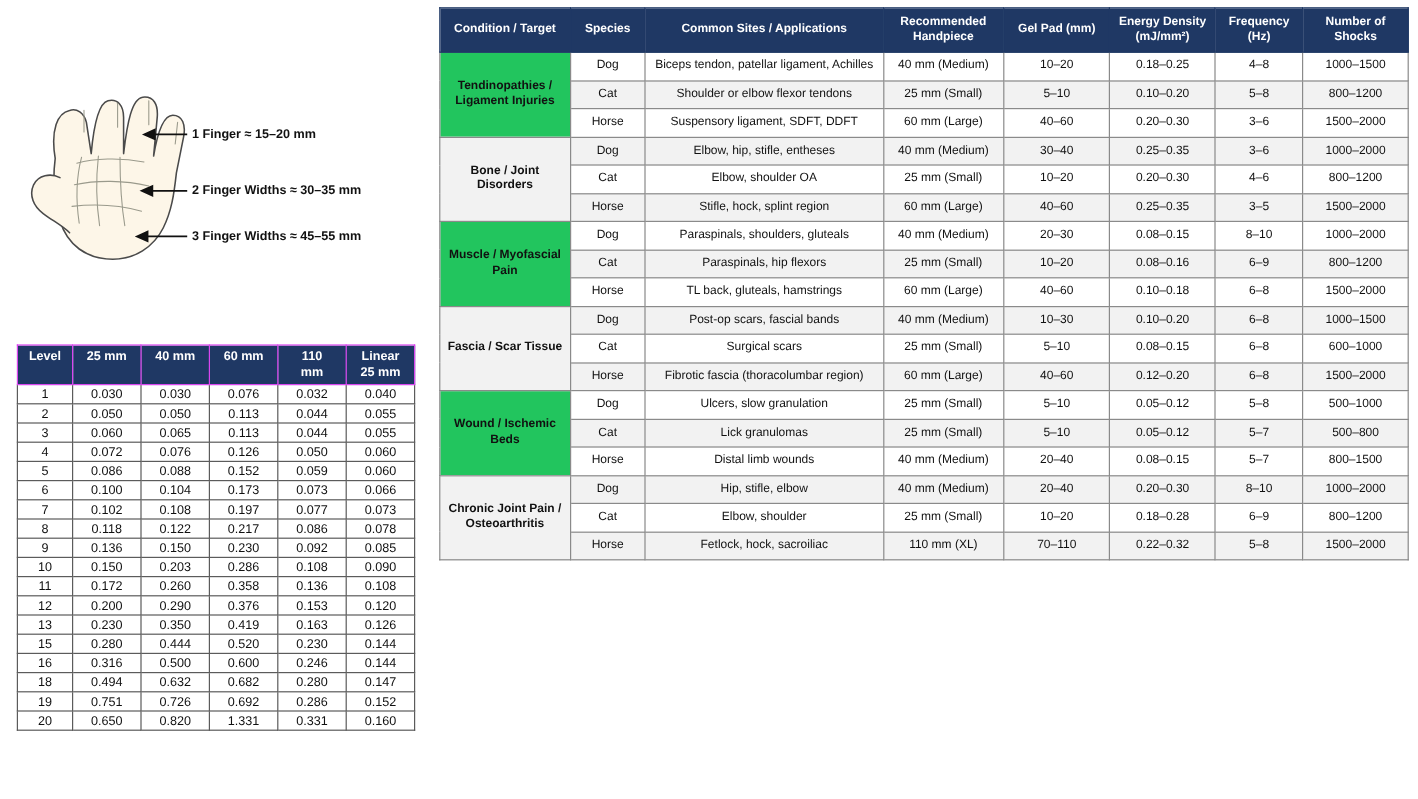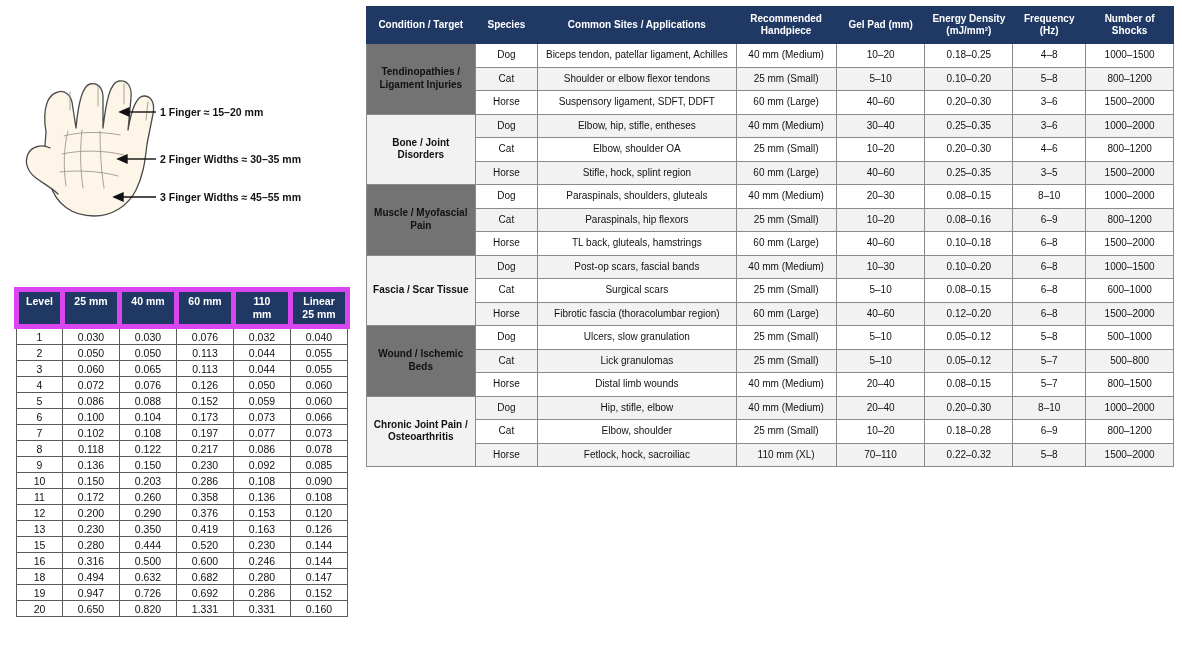--- a/index.html
+++ b/index.html
@@ -72,21 +72,21 @@
     width: 331px;
     font-size: 10.5px;
     table-layout: fixed;
   }
   table.level-table th {
     background: #1f3864;
     color: #ffffff;
     font-weight: bold;
     font-size: 10.5px;
     padding: 3px 2px;
-    border: 5px solid #d946ef;
+    border: 1px solid #d946ef;
     text-align: center;
     vertical-align: top;
     line-height: 1.25;
   }
   table.level-table td {
     border: 1px solid #5b5b5b;
     padding: 1.5px 2px;
     text-align: center;
     font-size: 10.5px;
     color: #111111;
@@ -122,21 +122,21 @@
     padding: 5px 4px;
     font-size: 10px;
     line-height: 1.25;
     text-align: center;
     vertical-align: middle;
     color: #111111;
     background: #ffffff;
   }
   table.main-table td.cond-cell {
     font-weight: bold;
-    background: #737373;
+    background: #22c55e;
   }
   table.main-table tr.shaded td {
     background: #f2f2f2;
   }
   table.main-table tr.shaded td.cond-cell {
     background: #f2f2f2;
     margin-left: 48px;
   }
 </style>
 </head>
@@ -348,21 +348,21 @@
           <tr>
               <td>18</td>
               <td>0.494</td>
               <td>0.632</td>
               <td>0.682</td>
               <td>0.280</td>
               <td>0.147</td>
             </tr>
           <tr>
               <td>19</td>
-              <td>0.947</td>
+              <td>0.751</td>
               <td>0.726</td>
               <td>0.692</td>
               <td>0.286</td>
               <td>0.152</td>
             </tr>
           <tr>
               <td>20</td>
               <td>0.650</td>
               <td>0.820</td>
               <td>1.331</td>

